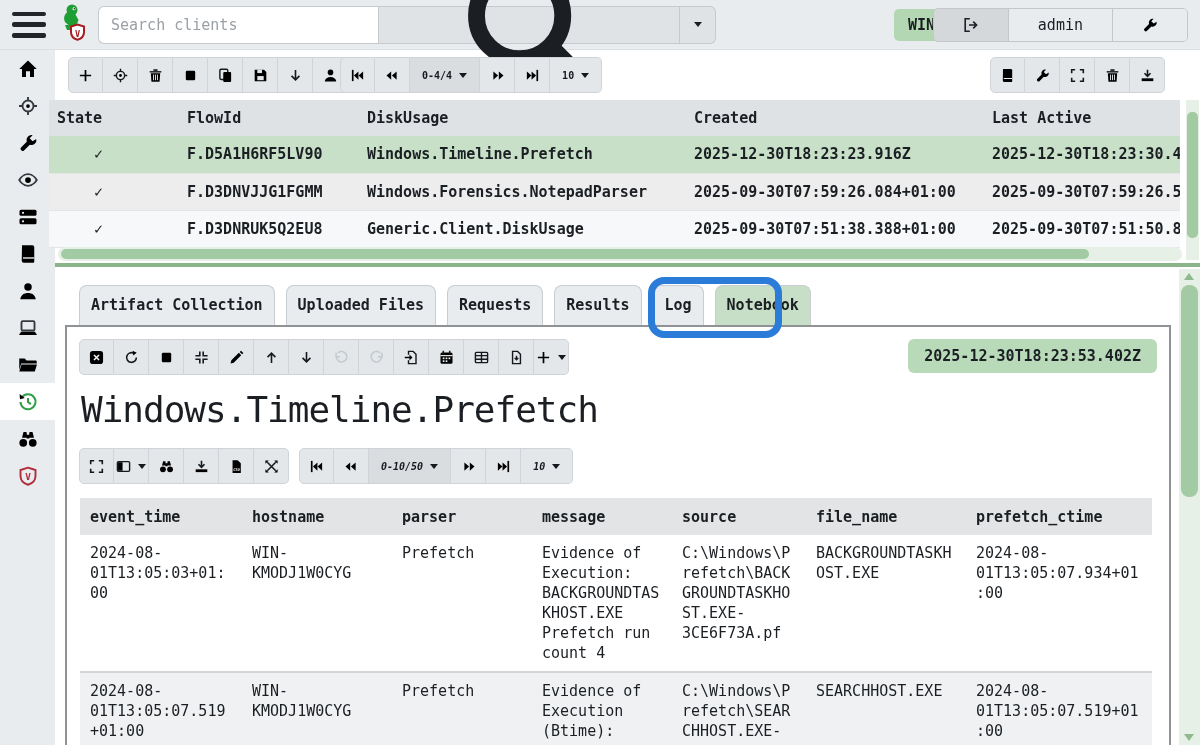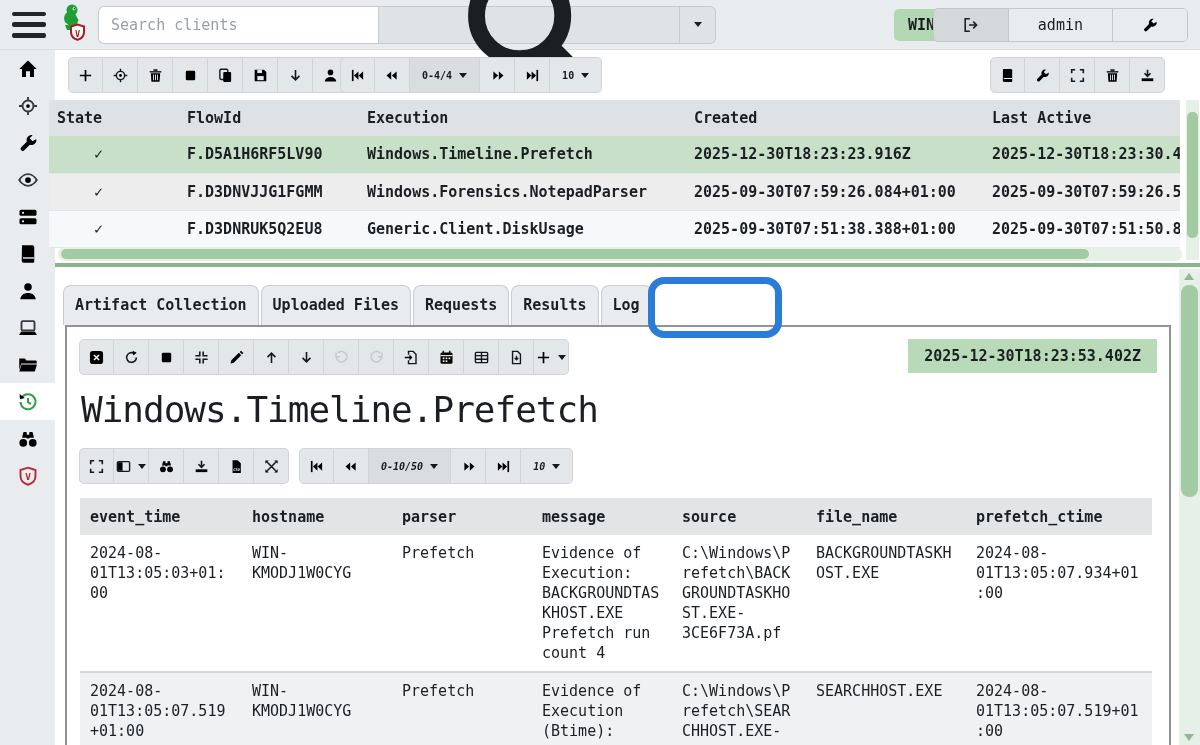--- a/index.html
+++ b/index.html
@@ -69,32 +69,32 @@
   .flows tr.plain td { background:#f7f8f9; }
   .flows tbody tr { border-bottom:1px solid #e3e5e7; }
 
   .fl-vscroll { position:absolute; left:1186px; top:100px; width:13px; height:160px; background:#e7f0e7; }
   .fl-vscroll .thumb { position:absolute; left:1px; top:12px; width:11px; height:126px; background:#a3cba3; border-radius:5px; }
   .fl-hscroll { position:absolute; left:58px; top:247px; width:1124px; height:14px; background:#e7f0e7; border-radius:7px; }
   .fl-hscroll .thumb { position:absolute; left:3px; top:2px; width:1028px; height:10px; background:#a3cba3; border-radius:5px; }
   .green-divider { position:absolute; left:55px; top:263px; width:1145px; height:4px; background:#8ab48a; }
 
   
-  .tabs { position:absolute; left:63px; top:285px; display:flex; gap:2px; z-index:5; }
+  .tabs { position:absolute; left:79px; top:285px; display:flex; gap:11px; z-index:5; }
   .tab { background:#e9ecef; border:1px solid #c9ccd0; border-bottom:none; border-radius:8px 8px 0 0;
     padding:10px 11px 11px; font-weight:bold; cursor:pointer; white-space:nowrap; }
   .tab.active { background:#c6dfc6; }
   .bluebox { position:absolute; left:648px; top:277px; width:134px; height:61px;
     border:7px solid #2b7cd9; border-radius:16px; z-index:40; pointer-events:none; }
 
   
   .panel { position:absolute; left:65px; top:325px; width:1106px; height:430px;
     border:2px solid #8f9396; background:#fff; padding:12px; }
   .nb-toolbar { display:flex; justify-content:space-between; align-items:flex-start; }
-  .nb-badge { background:#b9dab9; border-radius:1px; height:34px; padding:0 16px;
+  .nb-badge { background:#b9dab9; border-radius:6px; height:34px; padding:0 16px;
     display:flex; align-items:center; font-weight:bold; }
   .nb-title { font-size:36px; font-weight:normal; margin:14px 0 18px 2px; letter-spacing:-1px; }
   .nb-toolbar2 { display:flex; gap:10px; margin-bottom:14px;font-style:italic; }
 
   .results { border-collapse:collapse; table-layout:fixed; width:1072px; margin-left:1px; }
   .results th { background:#e2e4e5; text-align:left; padding:8px 10px; font-size:15px; height:37px; }
   .results td { vertical-align:top; padding:8px 10px; line-height:20px; font-size:15px;
     overflow-wrap:break-word; word-break:break-word; }
   .results tbody tr.r0 td { background:#fff; }
   .results tbody tr.r1 td { background:#f0f1f2; }
@@ -526,21 +526,21 @@
       <col style="width:130px">
       <col style="width:180px">
       <col style="width:327px">
       <col style="width:298px">
       <col>
     </colgroup>
   <thead>
     <tr>
       <th>State</th>
       <th>FlowId</th>
-      <th>Execution</th>
+      <th>DiskUsage</th>
       <th>Created</th>
       <th>Last Active</th>
     </tr>
   </thead>
   <tbody>
     <tr class="sel">
       <td class="chk">✓</td>
       <td>F.D5A1H6RF5LV90</td>
       <td>Windows.Timeline.Prefetch</td>
       <td>2025-12-30T18:23:23.916Z</td>
@@ -570,20 +570,21 @@
     <div class="thumb"></div>
   </div>
 <div class="green-divider"></div>
 
 <div class="tabs">
   <div class="tab">Artifact Collection</div>
   <div class="tab">Uploaded Files</div>
   <div class="tab">Requests</div>
   <div class="tab">Results</div>
   <div class="tab">Log</div>
+  <div class="tab active">Notebook</div>
 </div>
 <div class="bluebox"></div>
 
 <div class="panel">
 
   <div class="nb-toolbar">
     <div class="btn-group">
       <div class="btn">
           <svg>
             <use href="#i-xsquare"></use>

